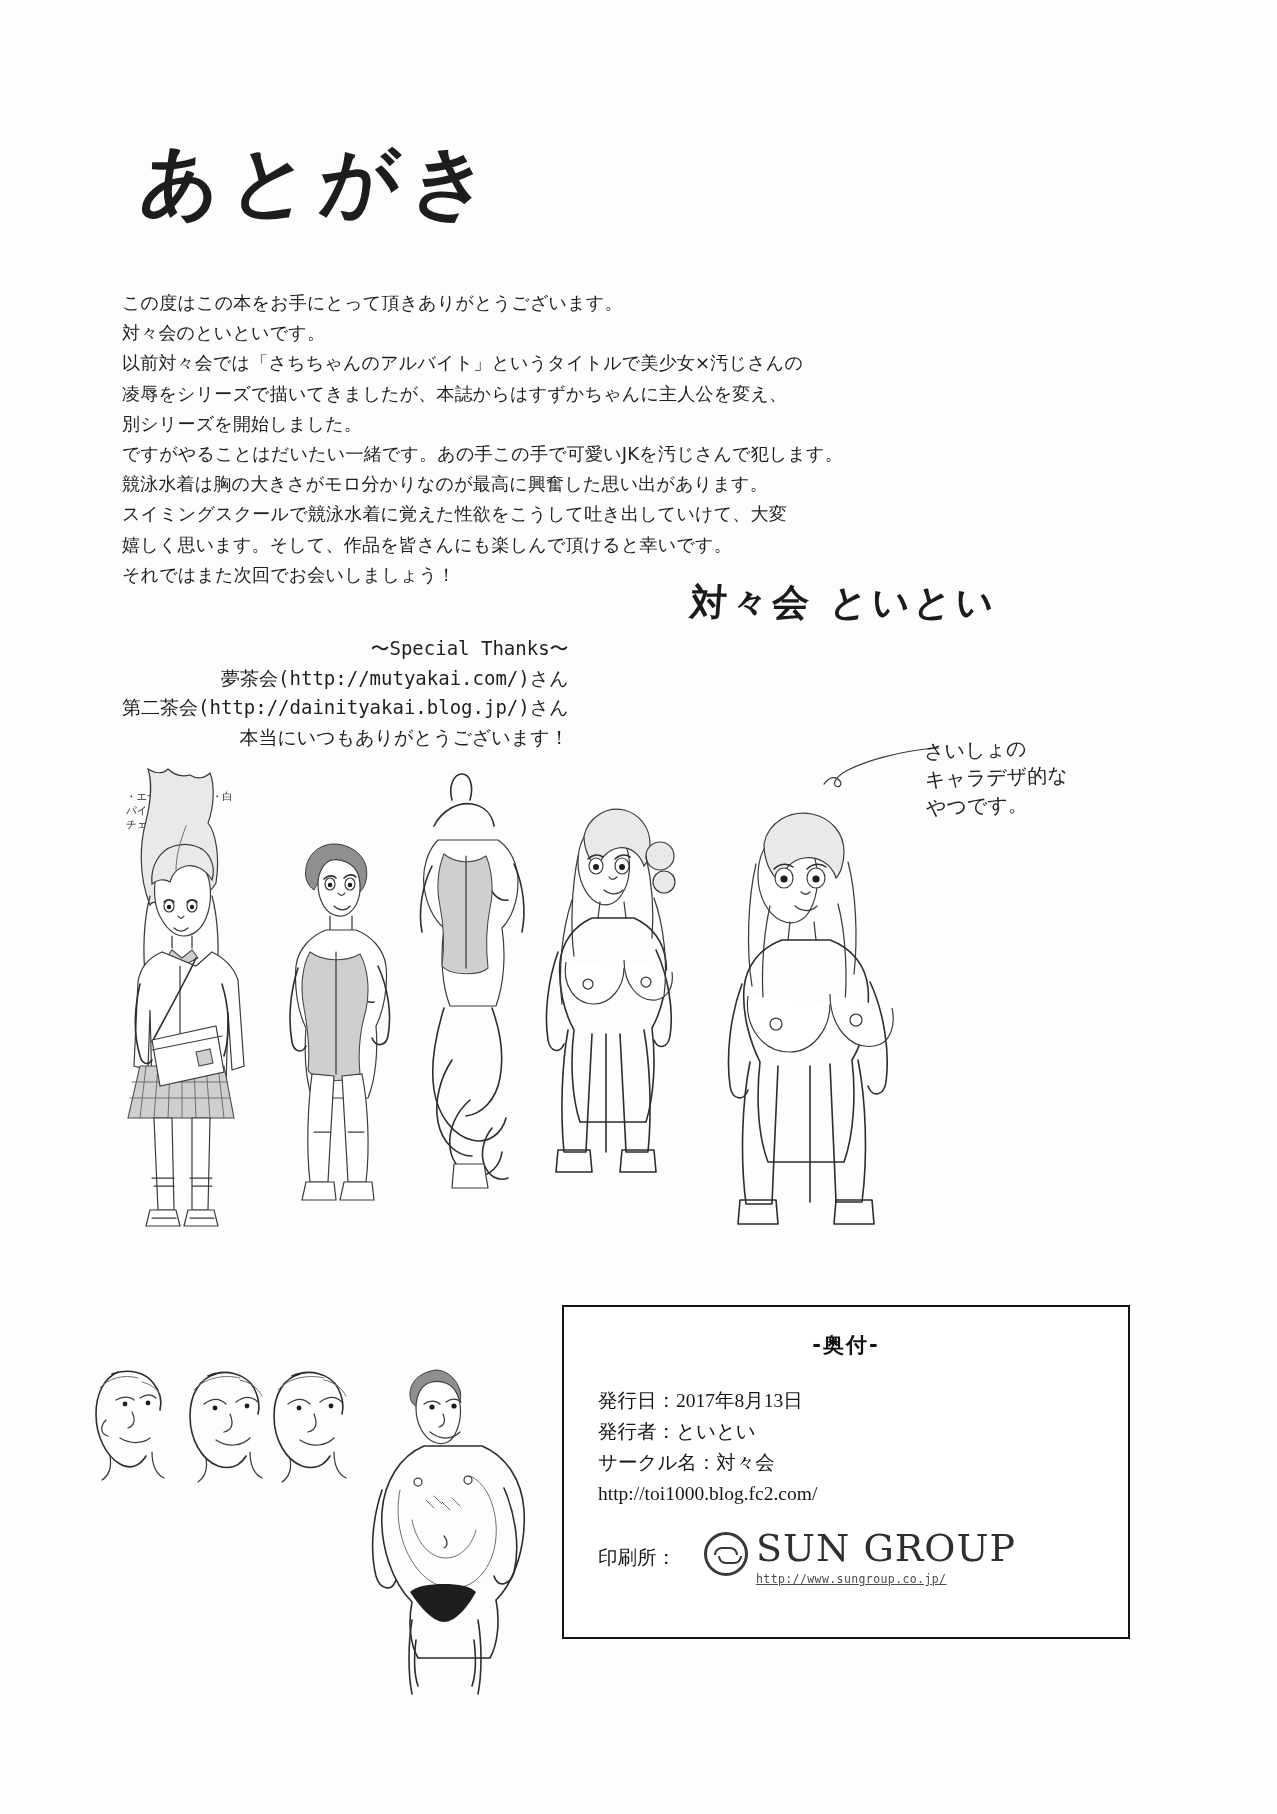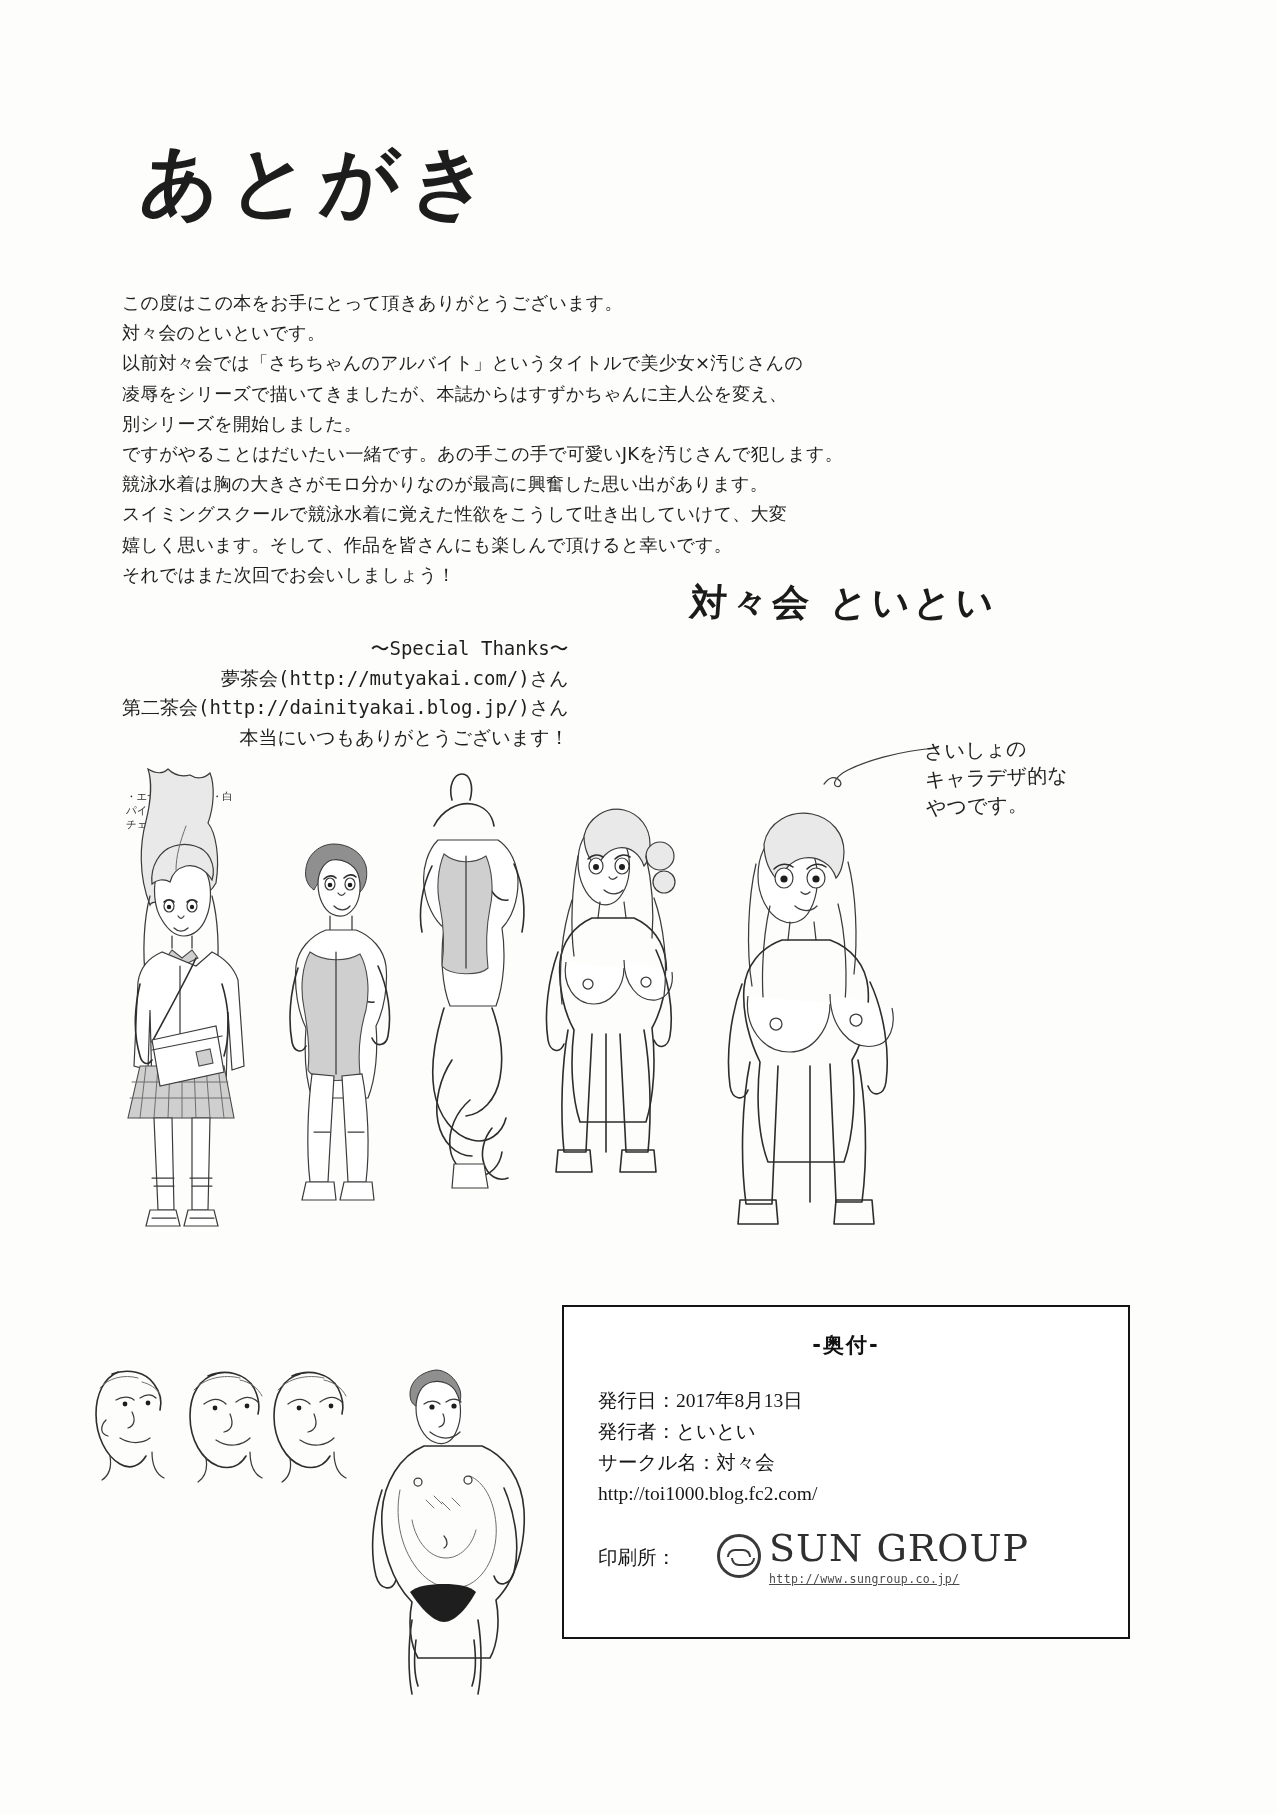--- a/index.html
+++ b/index.html
@@ -136,31 +136,31 @@
     line-height: 31px;
     color: #151515;
     white-space: pre-line;
   }
   .printer-row {
     position: absolute;
     left: 34px;
     top: 222px;
     display: flex;
     align-items: center;
-    gap: 23px;
+    gap: 10px;
   }
   .printer-label {
     font-family: "DejaVu Sans Mono", monospace;
     font-size: 19.5px;
     color: #151515;
     white-space: nowrap;
   }
   .sun-logo {
     display: flex;
-    align-items: flex-end;
+    align-items: center;
     gap: 8px;
     margin-left: 18px;
   }
   .sun-mark {
     width: 44px;
     height: 44px;
     border: 3.5px solid #3a3a3a;
     border-radius: 50%;
     position: relative;
     box-sizing: border-box;

